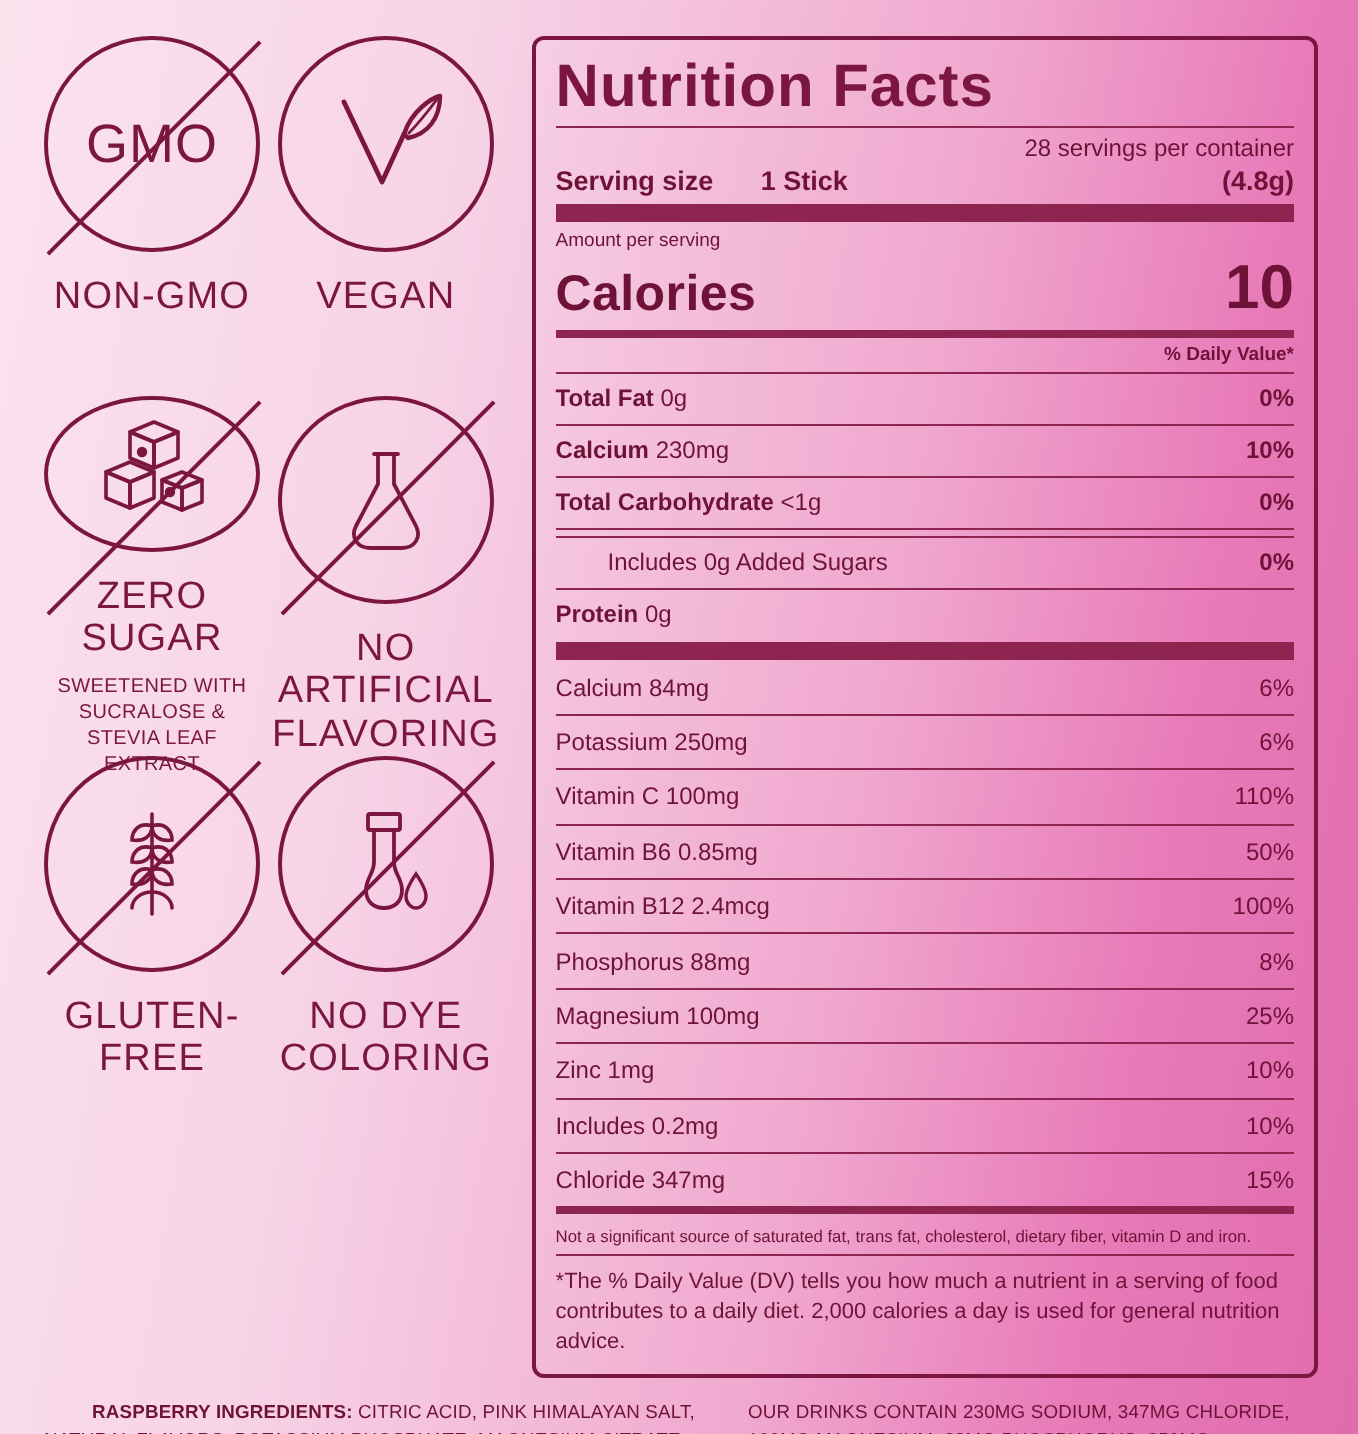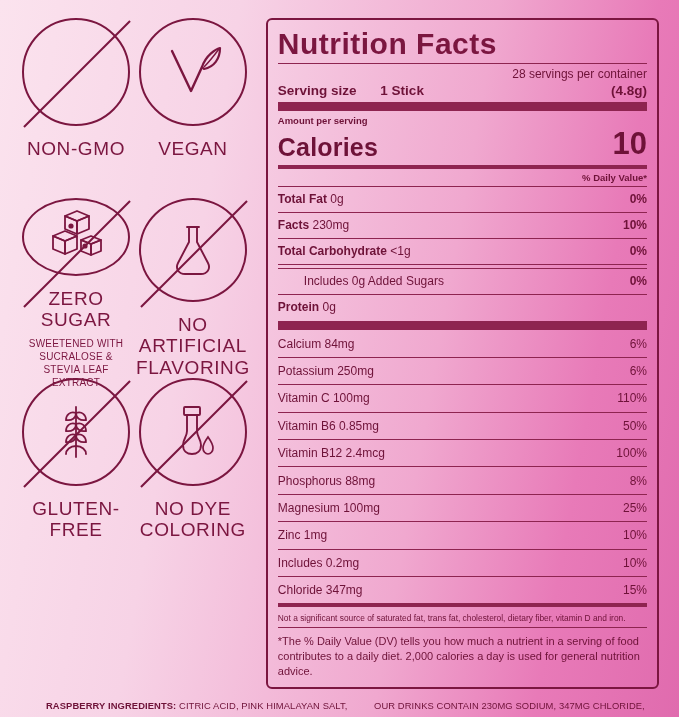--- a/index.html
+++ b/index.html
@@ -82,21 +82,21 @@
     color:#7b1640;
   }
   .rule-thin { border-bottom: 1px solid #8e2450; margin: 3px 0; }
   .rule-med  { border-bottom: 4px solid #8e2450; margin: 3px 0; }
   .rule-thick{ border-bottom: 9px solid #8e2450; margin: 4px 0; }
 
   .servings { font-size: 12px; margin: 1px 0 2px; text-align: right; }
   .serving-size { display:flex; justify-content:space-between; font-weight:bold; font-size: 13.5px; gap: 48px; }
   .serving-size .ss-left span:last-child { margin-left: 20px; }
 
-  .amount-label { font-size: 9.5px; font-weight:bold; margin-top: 2px; }
+  .amount-label { font-size: 9.5px; font-weight:normal; margin-top: 2px; }
   .cal-row { display:flex; align-items:flex-end; justify-content:space-between; }
   .cal-word { font-size: 25px; font-weight:bold; letter-spacing:.2px; }
   .cal-val  { font-size: 31px; font-weight:bold; }
 
   .dv-head { text-align:right; font-size: 9.5px; font-weight:bold; }
 
   .nrow { display:flex; justify-content:space-between; font-size: 12px; padding: 2.5px 0; }
   .nrow .nm { }
   .nrow b { font-weight: bold; }
   .indent1 { padding-left: 14px; }
@@ -132,20 +132,21 @@
 <body>
 
 <div class="page">
 
   <div class="top">
 
     <div class="badges">
 
       <div class="badge">
         <div class="circle">
+          <span class="gmo-text">GMO</span>
           <span class="slash"></span>
         </div>
         <div class="badge-label">NON-GMO</div>
       </div>
 
       <div class="badge">
         <div class="circle">
           <svg width="70" height="70" viewBox="0 0 70 70">
             <path d="M14 14 L33 54 L44 30" fill="none" stroke="#7b1640" stroke-width="2.4" stroke-linecap="round" stroke-linejoin="round"></path>
             <path d="M44 30 C48 18 58 12 62 11 C62 22 56 30 46 32 Z" fill="none" stroke="#7b1640" stroke-width="2.2" stroke-linejoin="round"></path>
@@ -257,21 +258,21 @@
         <div class="dv-head">% Daily Value*</div>
         <div class="rule-thin"></div>
 
         <div class="nrow">
           <span class="nm"><b>Total Fat</b> <span>0g</span></span>
           <b>0%</b>
         </div>
         <div class="rule-thin"></div>
 
         <div class="nrow">
-          <span class="nm"><b>Facts</b> <span>230mg</span></span>
+          <span class="nm"><b>Calcium</b> <span>230mg</span></span>
           <b>10%</b>
         </div>
         <div class="rule-thin"></div>
 
         <div class="nrow">
           <span class="nm"><b>Total Carbohydrate</b> <span>&lt;1g</span></span>
           <b>0%</b>
         </div>
         <div class="rule-thin"></div>
 

